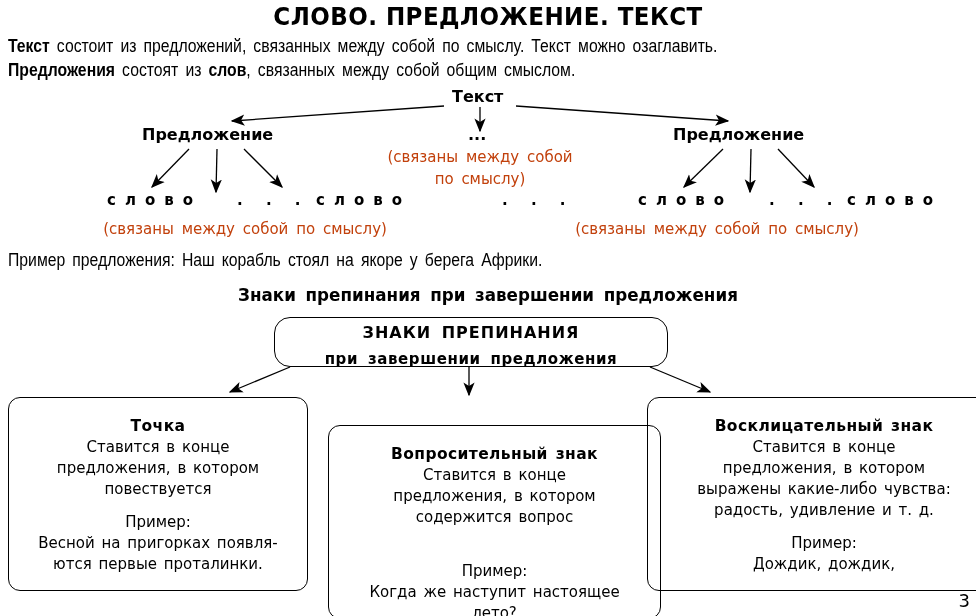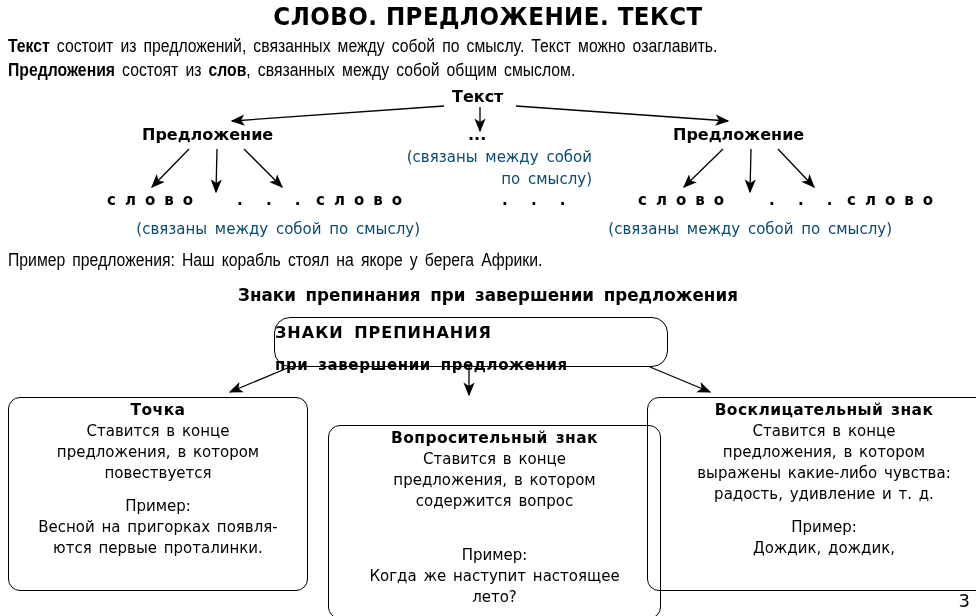--- a/index.html
+++ b/index.html
@@ -4,27 +4,27 @@
 <style>
   * { box-sizing: border-box; margin: 0; padding: 0; }
   html, body { width: 976px; height: 616px; background: #ffffff; overflow: hidden; }
   body { position: relative; color: #000; font-family: "Liberation Sans", "DejaVu Sans", sans-serif; }
   .abs { position: absolute; white-space: nowrap; }
   .title { left: 0; width: 976px; top: 2px; text-align: center; font-family: "DejaVu Sans", sans-serif; font-weight: bold; font-size: 25px; letter-spacing: 0.5px; transform: scaleX(0.92); }
   .intro { left: 8px; font-family: "Liberation Sans", sans-serif; font-size: 17.5px; word-spacing: 3px; transform-origin: left center; transform: scaleX(0.9); }
   .intro b { font-weight: bold; }
   .node { font-family: "DejaVu Sans", sans-serif; font-weight: bold; font-size: 16px; text-align: center; }
   .word { font-family: "DejaVu Sans", sans-serif; font-weight: bold; font-size: 15px; letter-spacing: 9px; margin-left: 44px; }
-  .note { font-family: "DejaVu Sans", sans-serif; font-size: 15px; word-spacing: 3px; text-align: right; color: #0c4a6e; }
+  .note { font-family: "DejaVu Sans", sans-serif; font-size: 15px; word-spacing: 3px; text-align: center; color: #c2410c; }
   .example { left: 8px; top: 250px; font-family: "Liberation Sans", sans-serif; font-size: 17.5px; word-spacing: 3px; transform-origin: left center; transform: scaleX(0.9); }
   .subhead { left: 0; width: 976px; top: 284px; text-align: center; font-family: "DejaVu Sans", sans-serif; font-weight: bold; font-size: 18px; word-spacing: 4px; transform: scaleX(0.93); }
-  .topbox { position: absolute; left: 274px; top: 317px; width: 394px; height: 50px; border: 1.5px solid #000; border-radius: 16px; text-align: left; }
+  .topbox { position: absolute; left: 274px; top: 317px; width: 394px; height: 50px; border: 1.5px solid #000; border-radius: 16px; text-align: center; }
   .topbox .l1 { font-family: "DejaVu Sans", sans-serif; font-size: 16px; font-weight: bold; letter-spacing: 1px; margin-top: 5px; word-spacing: 4px; }
-  .topbox .l2 { font-family: "DejaVu Sans", sans-serif; font-size: 15px; font-weight: bold; letter-spacing: 0.6px; word-spacing: 4px; margin-top: 14px; }
-  .card { position: absolute; top: 397px; height: 194px; border: 1.5px solid #000; border-radius: 12px; text-align: center; font-family: "DejaVu Sans", sans-serif; font-size: 15px; line-height: 21px; word-spacing: 2px; padding-top: 2px; }
+  .topbox .l2 { font-family: "DejaVu Sans", sans-serif; font-size: 15px; font-weight: bold; letter-spacing: 0.6px; word-spacing: 4px; margin-top: 8px; }
+  .card { position: absolute; top: 397px; height: 194px; border: 1.5px solid #000; border-radius: 12px; text-align: center; font-family: "DejaVu Sans", sans-serif; font-size: 15px; line-height: 21px; word-spacing: 2px; padding-top: 18px; }
   .card .ct { font-weight: bold; font-size: 15.5px; letter-spacing: 0.4px; }
   .card .gap { height: 12px; }
   .card p { white-space: nowrap; }
   .page-num { right: 6px; top: 590px; font-family: "DejaVu Sans", sans-serif; font-size: 18px; }
   svg.arrows { position: absolute; left: 0; top: 0; }
 </style>
 </head>
 <body>
 
 <div class="abs title">СЛОВО. ПРЕДЛОЖЕНИЕ. ТЕКСТ</div>

